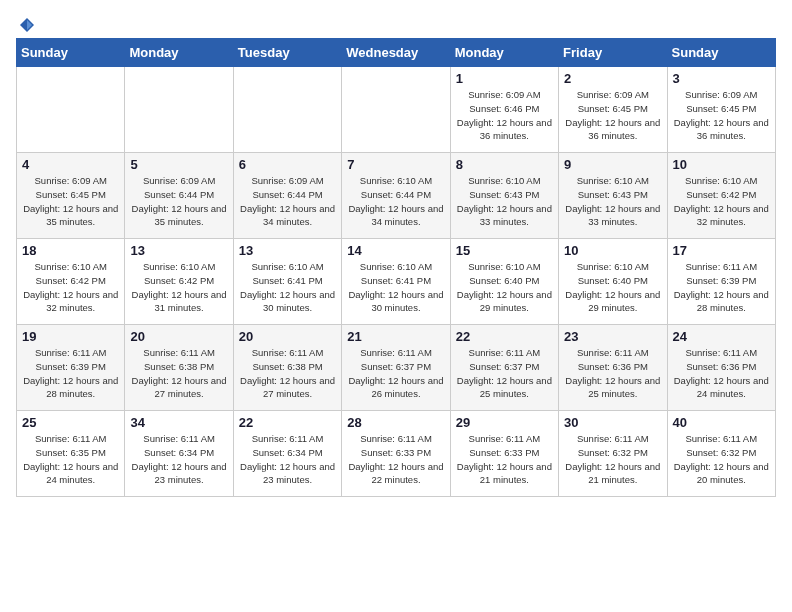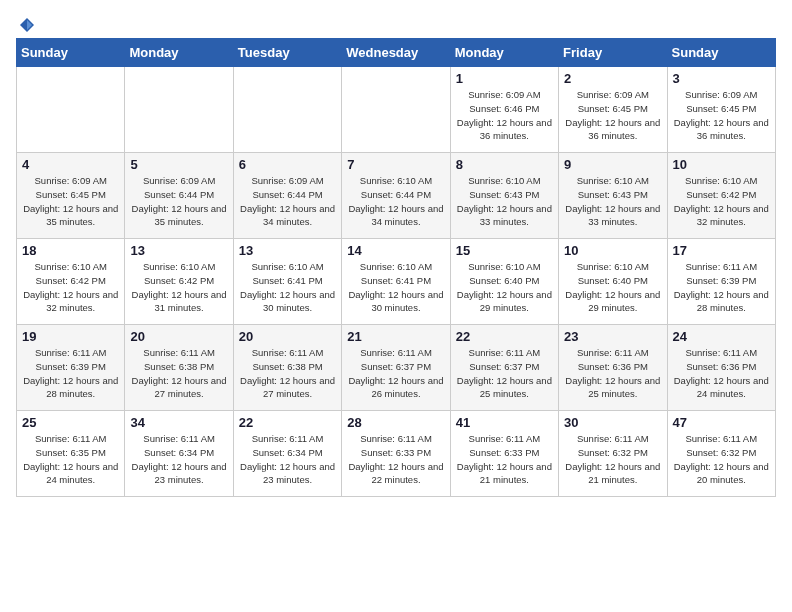--- a/index.html
+++ b/index.html
@@ -314,35 +314,35 @@
 and 23 minutes.</div>
         </td>
         <td>
           <span class="day-number">28</span>
           <div class="day-info">Sunrise: 6:11 AM
 Sunset: 6:33 PM
 Daylight: 12 hours
 and 22 minutes.</div>
         </td>
         <td>
-          <span class="day-number">41</span>
+          <span class="day-number">29</span>
           <div class="day-info">Sunrise: 6:11 AM
 Sunset: 6:33 PM
 Daylight: 12 hours
 and 21 minutes.</div>
         </td>
         <td>
           <span class="day-number">30</span>
           <div class="day-info">Sunrise: 6:11 AM
 Sunset: 6:32 PM
 Daylight: 12 hours
 and 21 minutes.</div>
         </td>
         <td>
-          <span class="day-number">47</span>
+          <span class="day-number">40</span>
           <div class="day-info">Sunrise: 6:11 AM
 Sunset: 6:32 PM
 Daylight: 12 hours
 and 20 minutes.</div>
         </td>
       </tr>
     </tbody>
 </table>
 
 </body></html>

